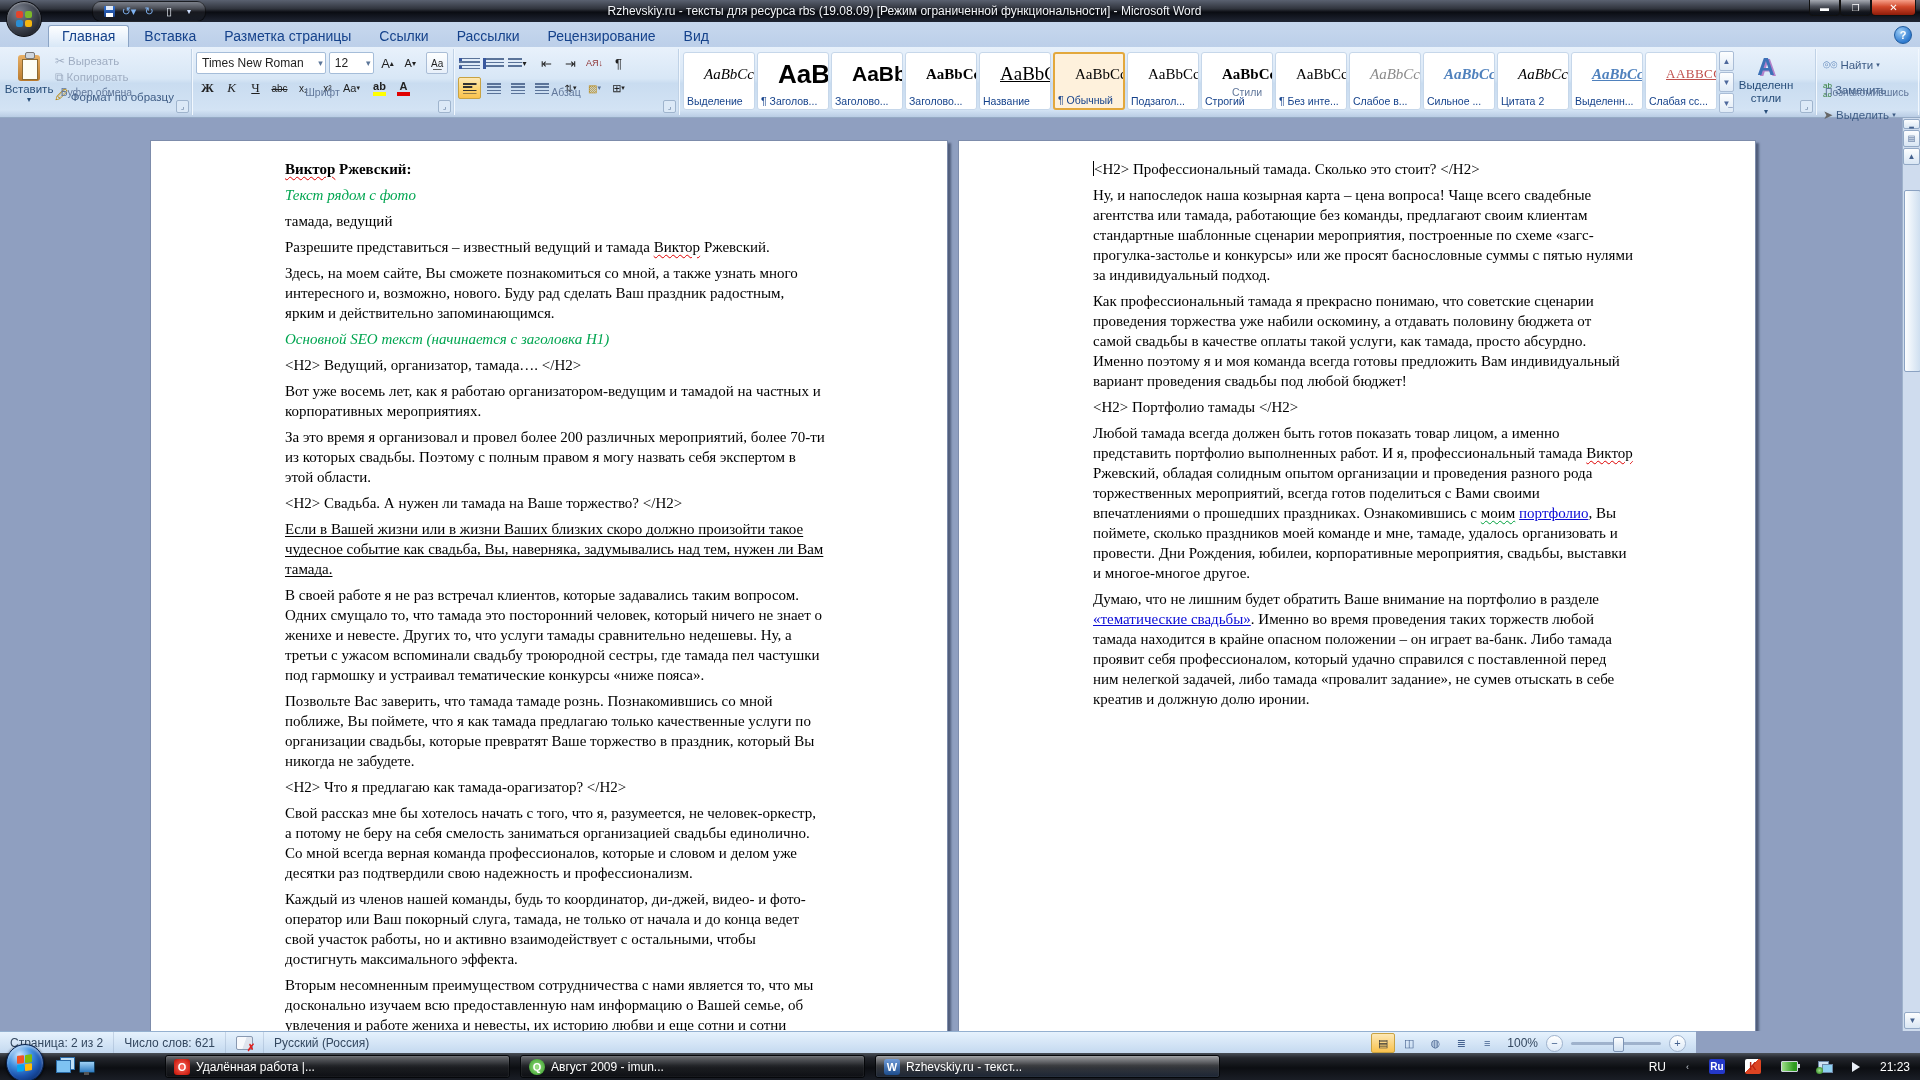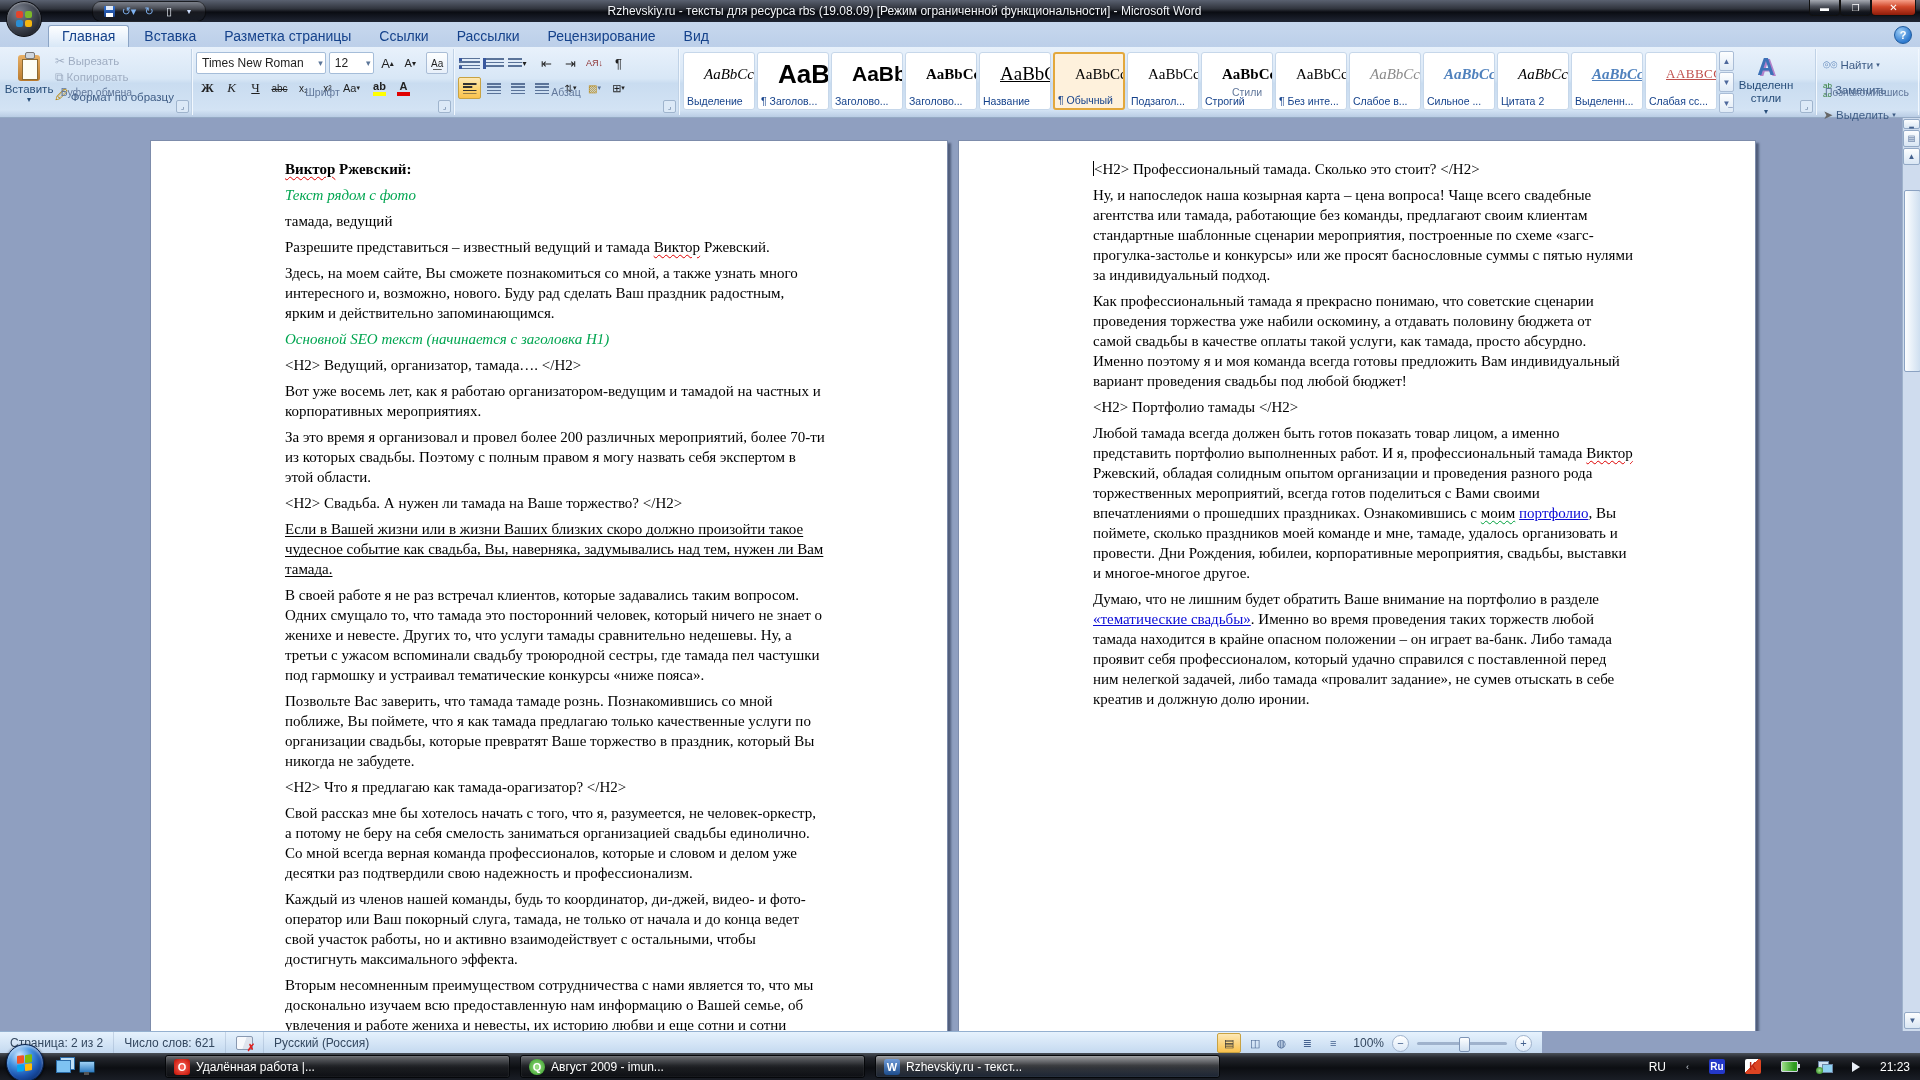--- a/index.html
+++ b/index.html
@@ -114,21 +114,21 @@
   .caret{display:inline-block;width:1px;height:15px;background:#000;vertical-align:-2px;animation:blink 1s steps(1) infinite;}
   @keyframes blink{50%{opacity:0;}}
   
   .vscroll{position:absolute;right:0;top:0;width:17px;height:913px;background:#cfdcee;border-left:1px solid #9fb2cc;}
   .vs-btn{width:15px;height:15px;margin:1px auto;border:1px solid #93a9c6;border-radius:2px;
      background:linear-gradient(#fdfeff,#d9e6f4);font-size:8px;color:#44618e;display:flex;align-items:center;justify-content:center;}
   .vs-thumb{position:absolute;left:1px;top:70px;width:15px;height:180px;border:1px solid #8ba2c2;border-radius:2px;
      background:linear-gradient(90deg,#fdfeff,#cfdff0);}
   .vs-down{position:absolute;bottom:1px;left:1px;}
   
-  .statusbar{position:absolute;left:0;top:1031px;width:1542px;height:22px;
+  .statusbar{position:absolute;left:0;top:1031px;width:1696px;height:22px;
      background:linear-gradient(#e6f2fd,#cade f5 60%,#c3d8ef);background:linear-gradient(#e6f2fd,#c3d8ef);
      border-top:1px solid #94b0d0;display:flex;align-items:center;font-size:12px;color:#33475f;z-index:10;}
   .sb-item{padding:0 10px;height:100%;display:flex;align-items:center;gap:5px;border-right:1px solid rgba(140,160,190,.35);}
   .sb-right{margin-left:auto;display:flex;align-items:center;gap:2px;padding-right:10px;}
   .viewbtn{width:22px;height:18px;border:1px solid transparent;border-radius:2px;display:flex;align-items:center;
      justify-content:center;font-size:11px;color:#44618e;}
   .viewbtn.active{background:linear-gradient(#fde8b5,#f9c24e);border-color:#c8a242;color:#333;}
   .zoom-track{width:90px;height:3px;background:#9fb2cc;border-radius:2px;position:relative;margin:0 6px;}
   .zoom-thumb{position:absolute;left:42px;top:-5px;width:9px;height:13px;background:linear-gradient(#fdfeff,#cfdff0);
      border:1px solid #7d94b5;border-radius:2px;}

